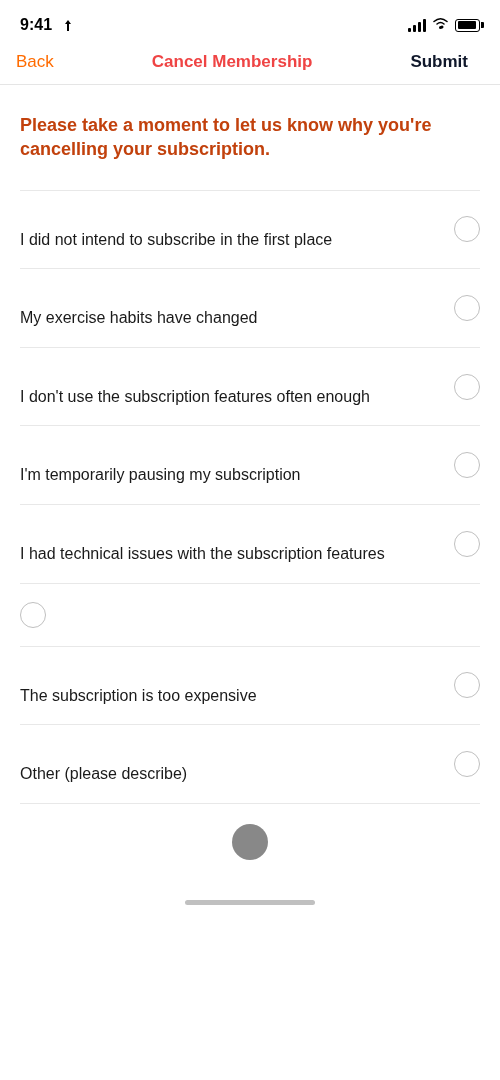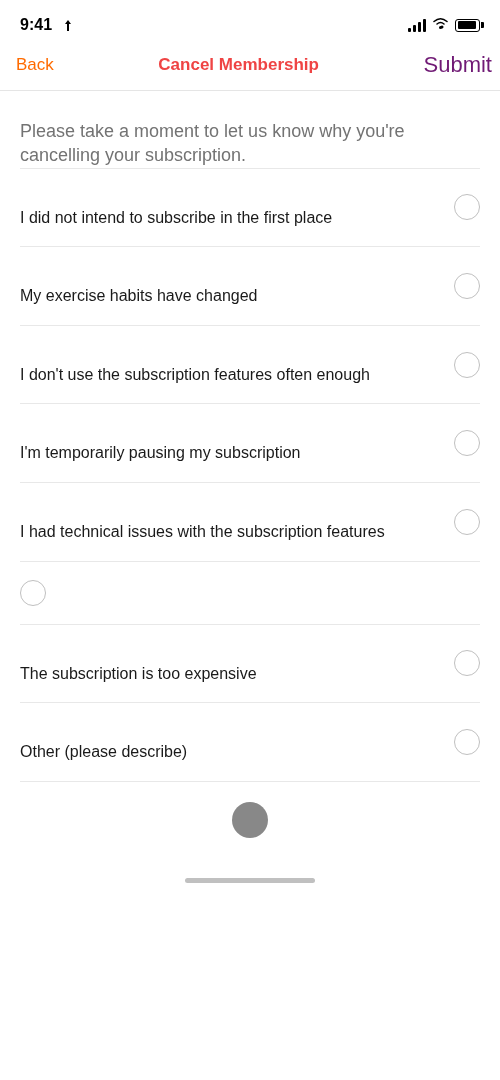--- a/index.html
+++ b/index.html
@@ -98,54 +98,55 @@
       height: 100%;
       width: 90%;
       border-radius: 1px;
     }
 
     
     .nav-bar {
       display: flex;
       align-items: center;
       justify-content: space-between;
-      padding: 8px 8px 12px 16px;
+      padding: 8px 32px 12px 16px;
       border-bottom: 1px solid #e5e5e5;
     }
 
     .nav-back {
       color: #FF6B00;
       font-size: 17px;
       font-weight: 400;
       cursor: pointer;
     }
 
     .nav-title {
       font-size: 17px;
       font-weight: 600;
       color: #ef4444;
     }
 
     .nav-submit {
-      font-size: 22px;
-      font-weight: 400;
-      color: #701a75;
+      font-size: 17px;
+      font-weight: 700;
+      color: #0f172a;
       cursor: pointer;
     }
 
     
     .main-content {
       padding: 28px 20px 0 20px;
     }
 
     .page-instruction {
       font-size: 18px;
-      font-weight: 400;
-      color: #737373;
+      font-weight: 700;
+      color: #c2410c;
       line-height: 1.35;
+      margin-bottom: 28px;
     }
 
     
     .options-list {
       list-style: none;
     }
 
     .option-item {
       display: flex;
       align-items: center;

